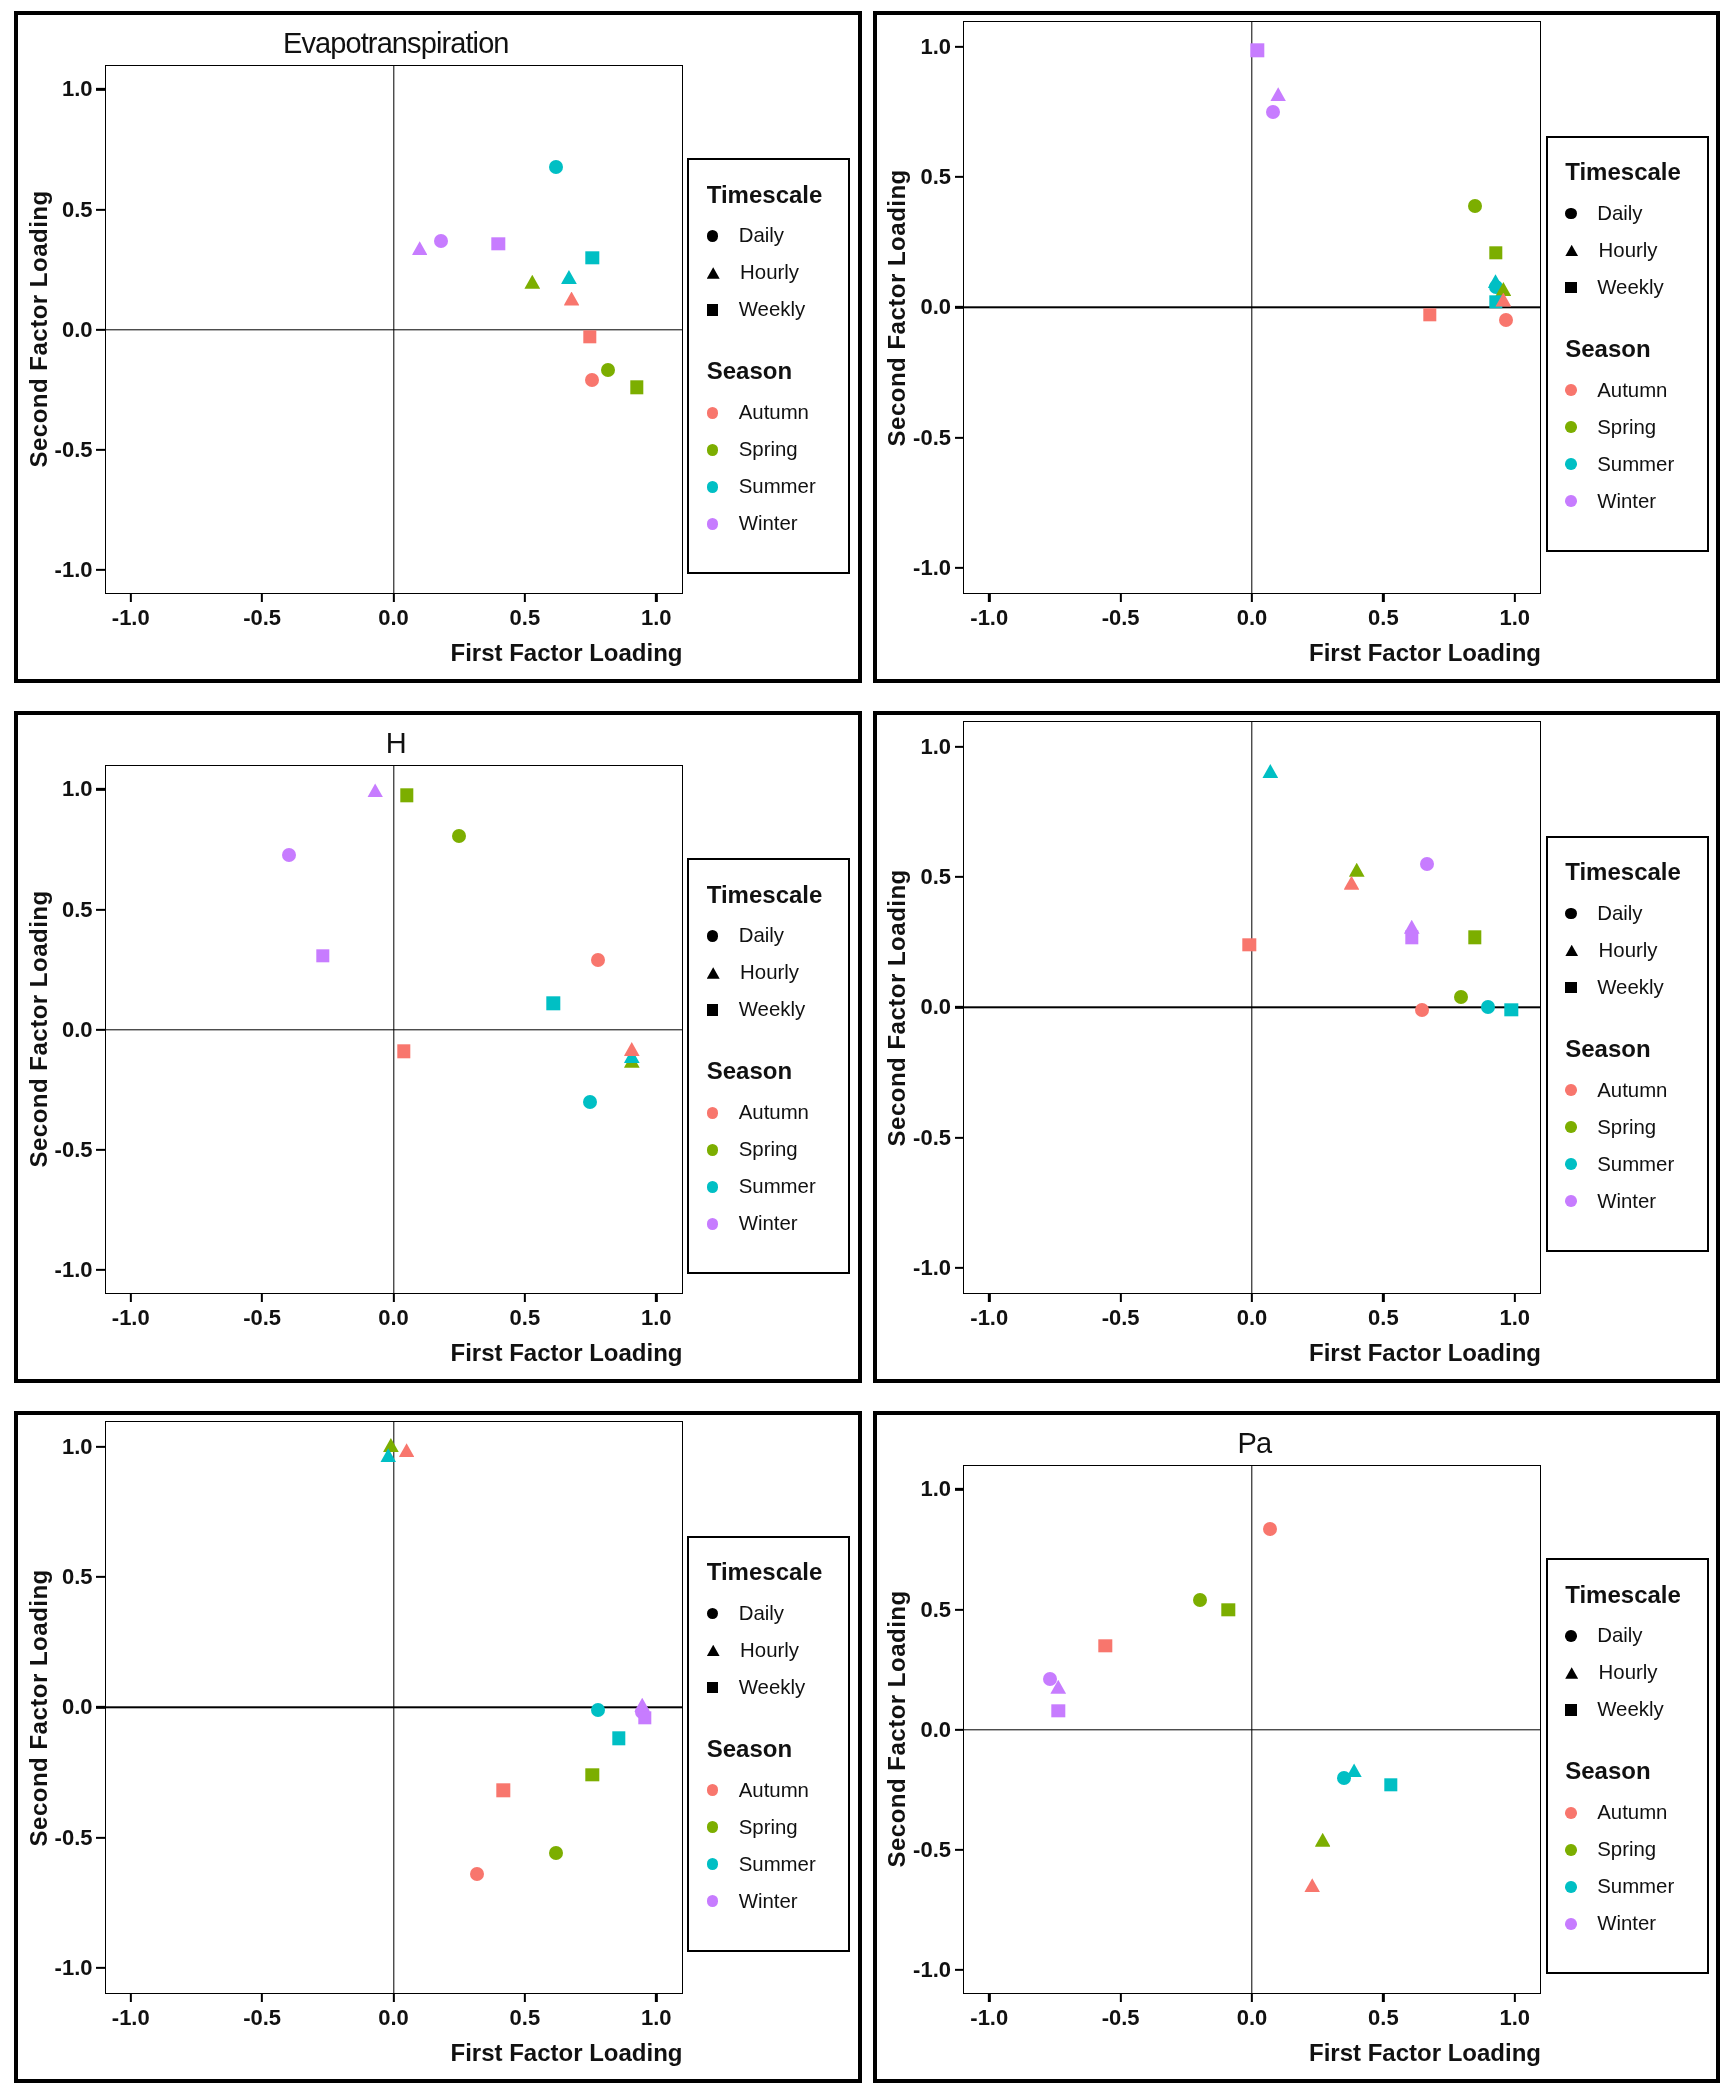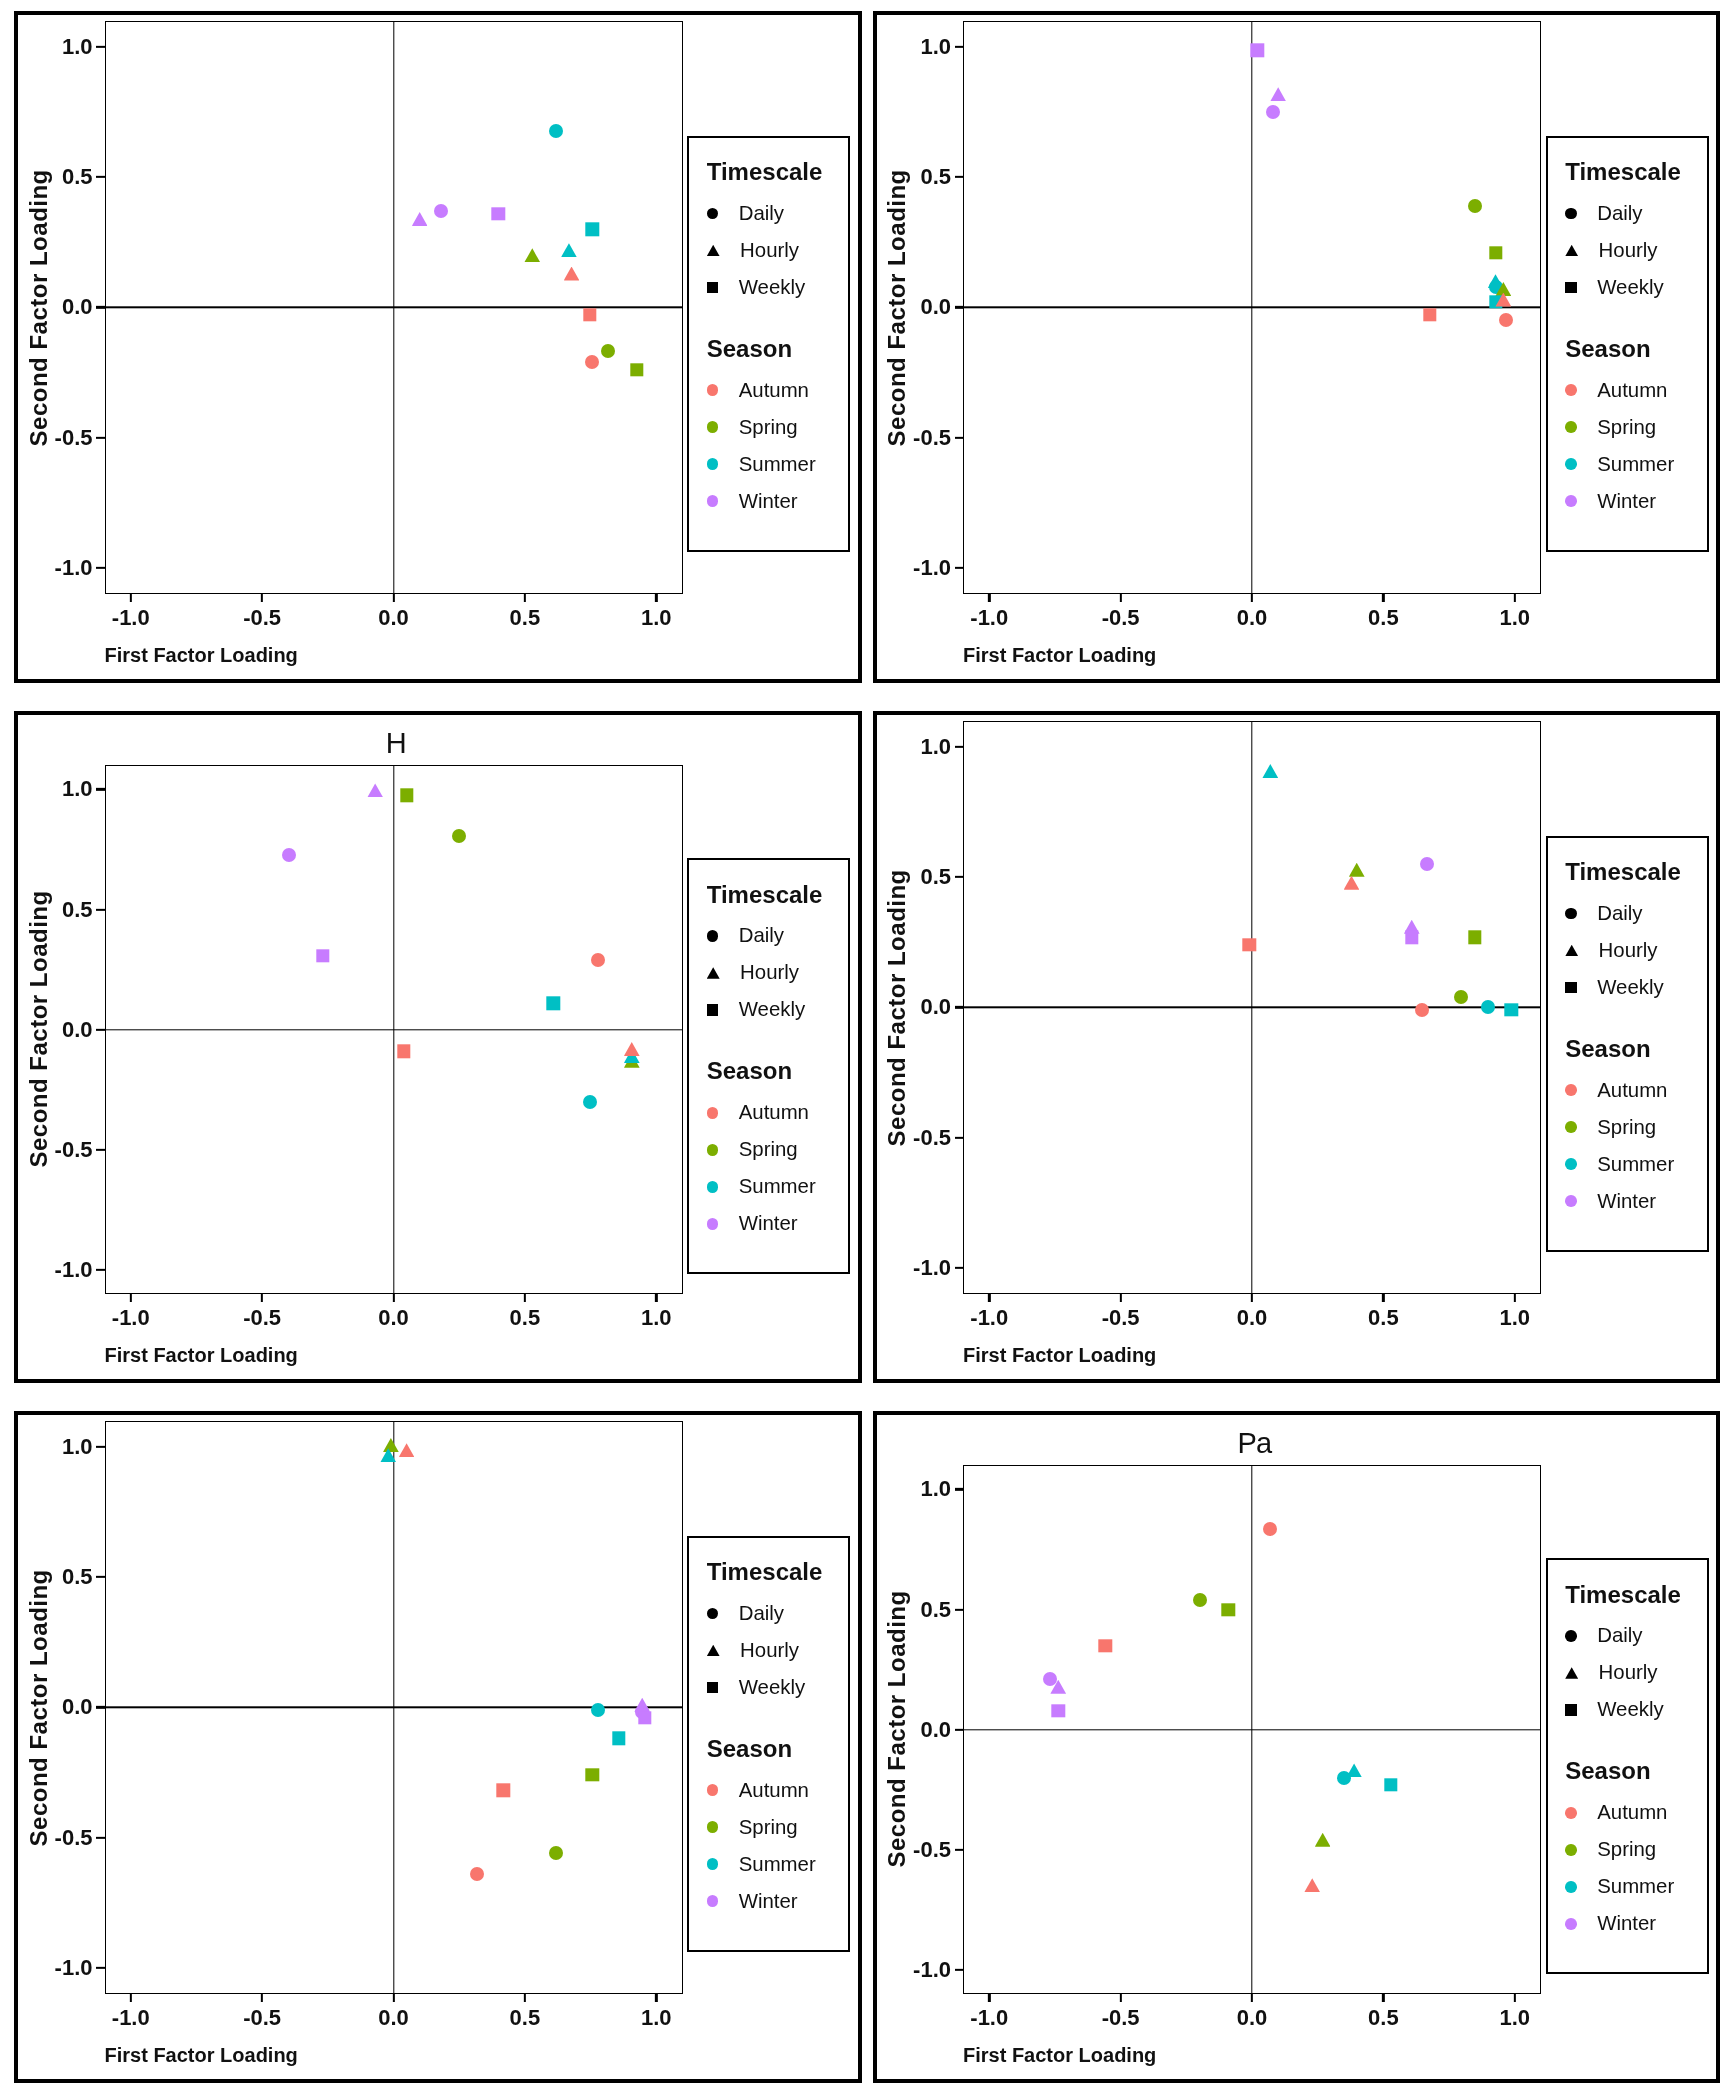--- a/index.html
+++ b/index.html
@@ -39,22 +39,22 @@
   .plot-area{grid-column:3;grid-row:1;position:relative;border:1.9px solid #000;background:#fff;}
   .vline{position:absolute;left:50%;top:0;bottom:0;width:1.4px;background:#000;transform:translateX(-50%);}
   .hline{position:absolute;top:50%;left:0;right:0;height:1.4px;background:#000;transform:translateY(-50%);}
   .x-ticks{grid-column:3;grid-row:2;position:relative;}
   .x-tick-mark{position:absolute;top:0;width:2.3px;height:8.3px;background:#000;transform:translateX(-50%);}
   .x-tick-label{
     position:absolute;top:11px;transform:translateX(-50%);
     font-size:22px;font-weight:700;color:#111;white-space:nowrap;
   }
   .x-axis-label{
-    grid-column:3;grid-row:3;text-align:left;
-    font-size:20px;font-weight:700;color:#111;align-self:end;
+    grid-column:3;grid-row:3;text-align:right;
+    font-size:24px;font-weight:700;color:#111;align-self:end;
   }
   .marker{position:absolute;transform:translate(-50%,-50%);}
   .marker.circle{width:14px;height:14px;border-radius:50%;}
   .marker.square{width:13.4px;height:13.4px;}
   .marker.triangle{width:15.8px;height:14px;clip-path:polygon(50% 0,0 100%,100% 100%);}
   .legend-col{width:163px;display:flex;align-items:center;justify-content:flex-start;padding-left:4.6px;}
   .legend-box{border:2.3px solid #000;width:100%;box-sizing:border-box;padding:20.4px 9.3px 23px 17.6px;background:#fff;}
   .legend-title{font-size:24px;font-weight:700;color:#111;margin:0 0 15.8px 0;}
   .legend-title.season{margin-top:36px;}
   .legend-item{display:flex;align-items:center;margin:14px 0;font-size:20.4px;color:#111;}
@@ -62,20 +62,21 @@
   .legend-swatch.circle{width:11.6px;height:11.6px;border-radius:50%;background:#000;}
   .legend-swatch.triangle{width:13px;height:11.6px;background:#000;clip-path:polygon(50% 0,0 100%,100% 100%);}
   .legend-swatch.square{width:11.6px;height:11.6px;background:#000;}
   .legend-swatch.dot{width:11.6px;height:11.6px;border-radius:50%;}
 </style>
 </head>
 <body>
 
 <div class="page" id="page-root">
     <div class="panel">
+    <div class="panel-title">Evapotranspiration</div>
     <div class="panel-body">
       <div class="plot-block">
         <div class="y-axis-label">Second Factor Loading</div>
         <div class="y-ticks">
             <div class="y-tick-label" style="top: 4.54545%;">1.0</div>
             <div class="y-tick-mark" style="top: 4.54545%;"></div>
             <div class="y-tick-label" style="top: 27.2727%;">0.5</div>
             <div class="y-tick-mark" style="top: 27.2727%;"></div>
             <div class="y-tick-label" style="top: 50%;">0.0</div>
             <div class="y-tick-mark" style="top: 50%;"></div>

